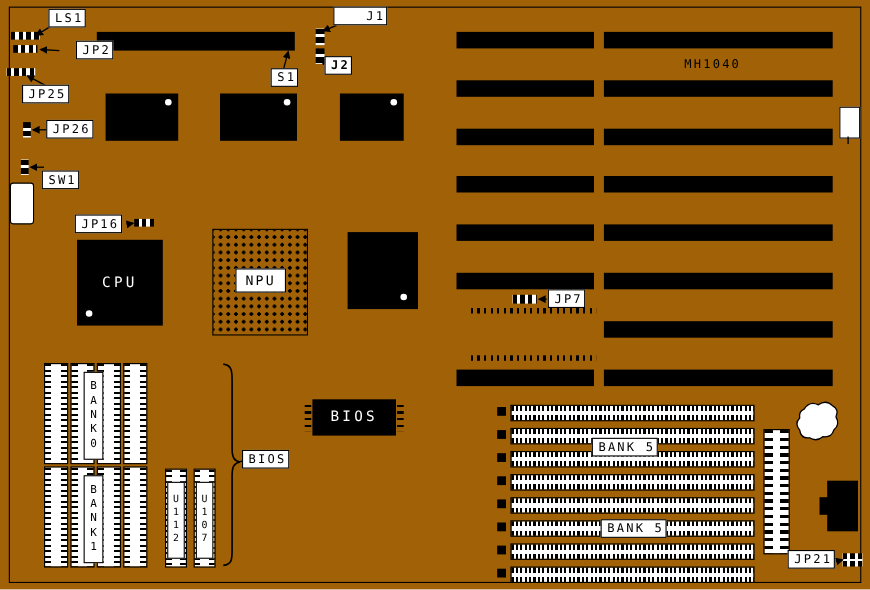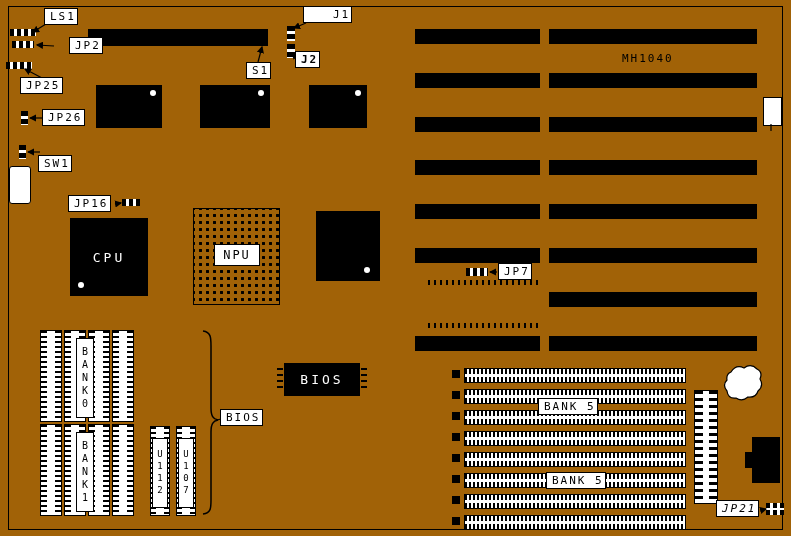--- a/index.html
+++ b/index.html
@@ -184,21 +184,21 @@
   <div class="simm-square" style="left:452px; top:517px;"></div>
   <div class="simm" style="left:464px; top:515px; width:220px; height:13px;"></div>
 
   <div class="lbl" style="left:538px; top:398px;">BANK 5</div>
   <div class="lbl" style="left:546px; top:472px;">BANK 5</div>
 
   <div class="vconn" style="left:694px; top:390px; width:22px; height:112px;"></div>
   <div class="bar" style="left:752px; top:437px; width:28px; height:46px;"></div>
   <div class="bar" style="left:745px; top:452px; width:8px; height:16px;"></div>
   <div class="jmp-grid" style="left:766px; top:503px; width:18px; height:12px;"></div>
-  <div class="lbl" style="left:716px; top:500px;font-style:italic;">JP21</div>
+  <div class="lbl" style="left:716px; top:500px;">JP21</div>
 
   <svg id="pointer-overlay" width="791" height="536" viewBox="0 0 791 536">
     <defs>
       <marker id="arr" markerWidth="6" markerHeight="6" refX="5" refY="3" orient="auto">
         <path d="M0,0 L6,3 L0,6 z" fill="#000"></path>
       </marker>
     </defs>
     <g stroke="#000" stroke-width="1.2" fill="none">
       <line x1="46" y1="24" x2="33" y2="32" marker-end="url(#arr)"></line>
       <line x1="54" y1="46" x2="37" y2="45" marker-end="url(#arr)"></line>

